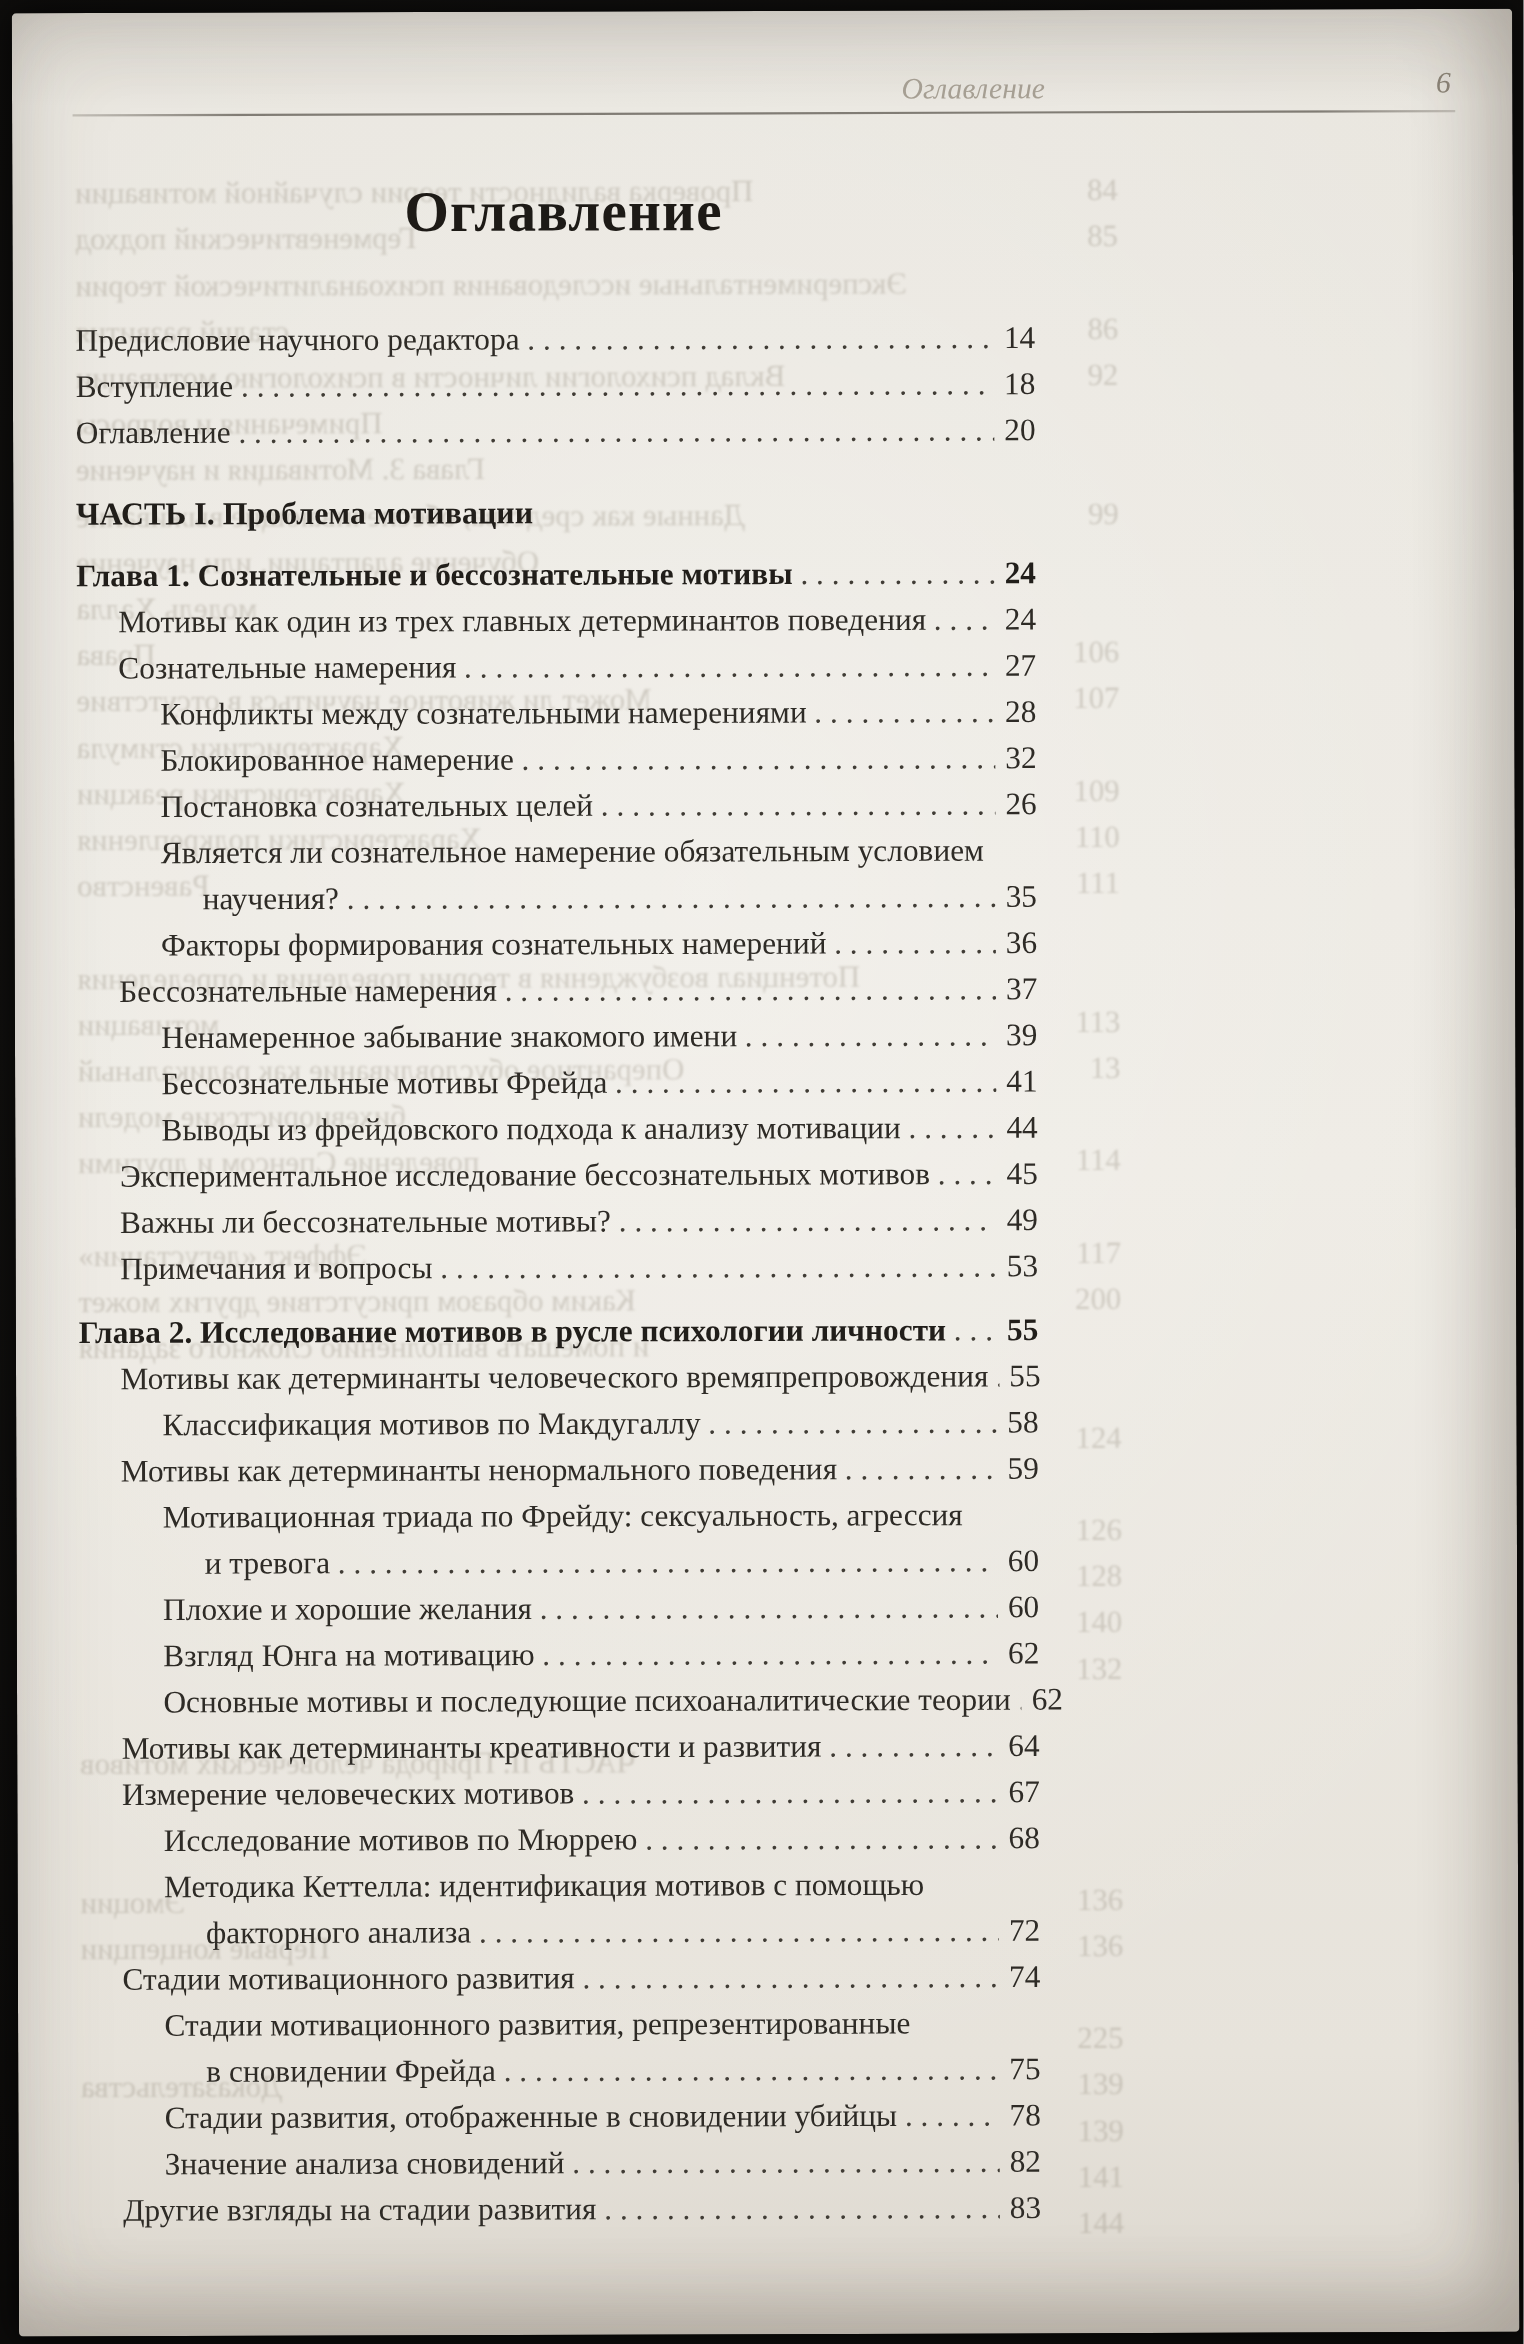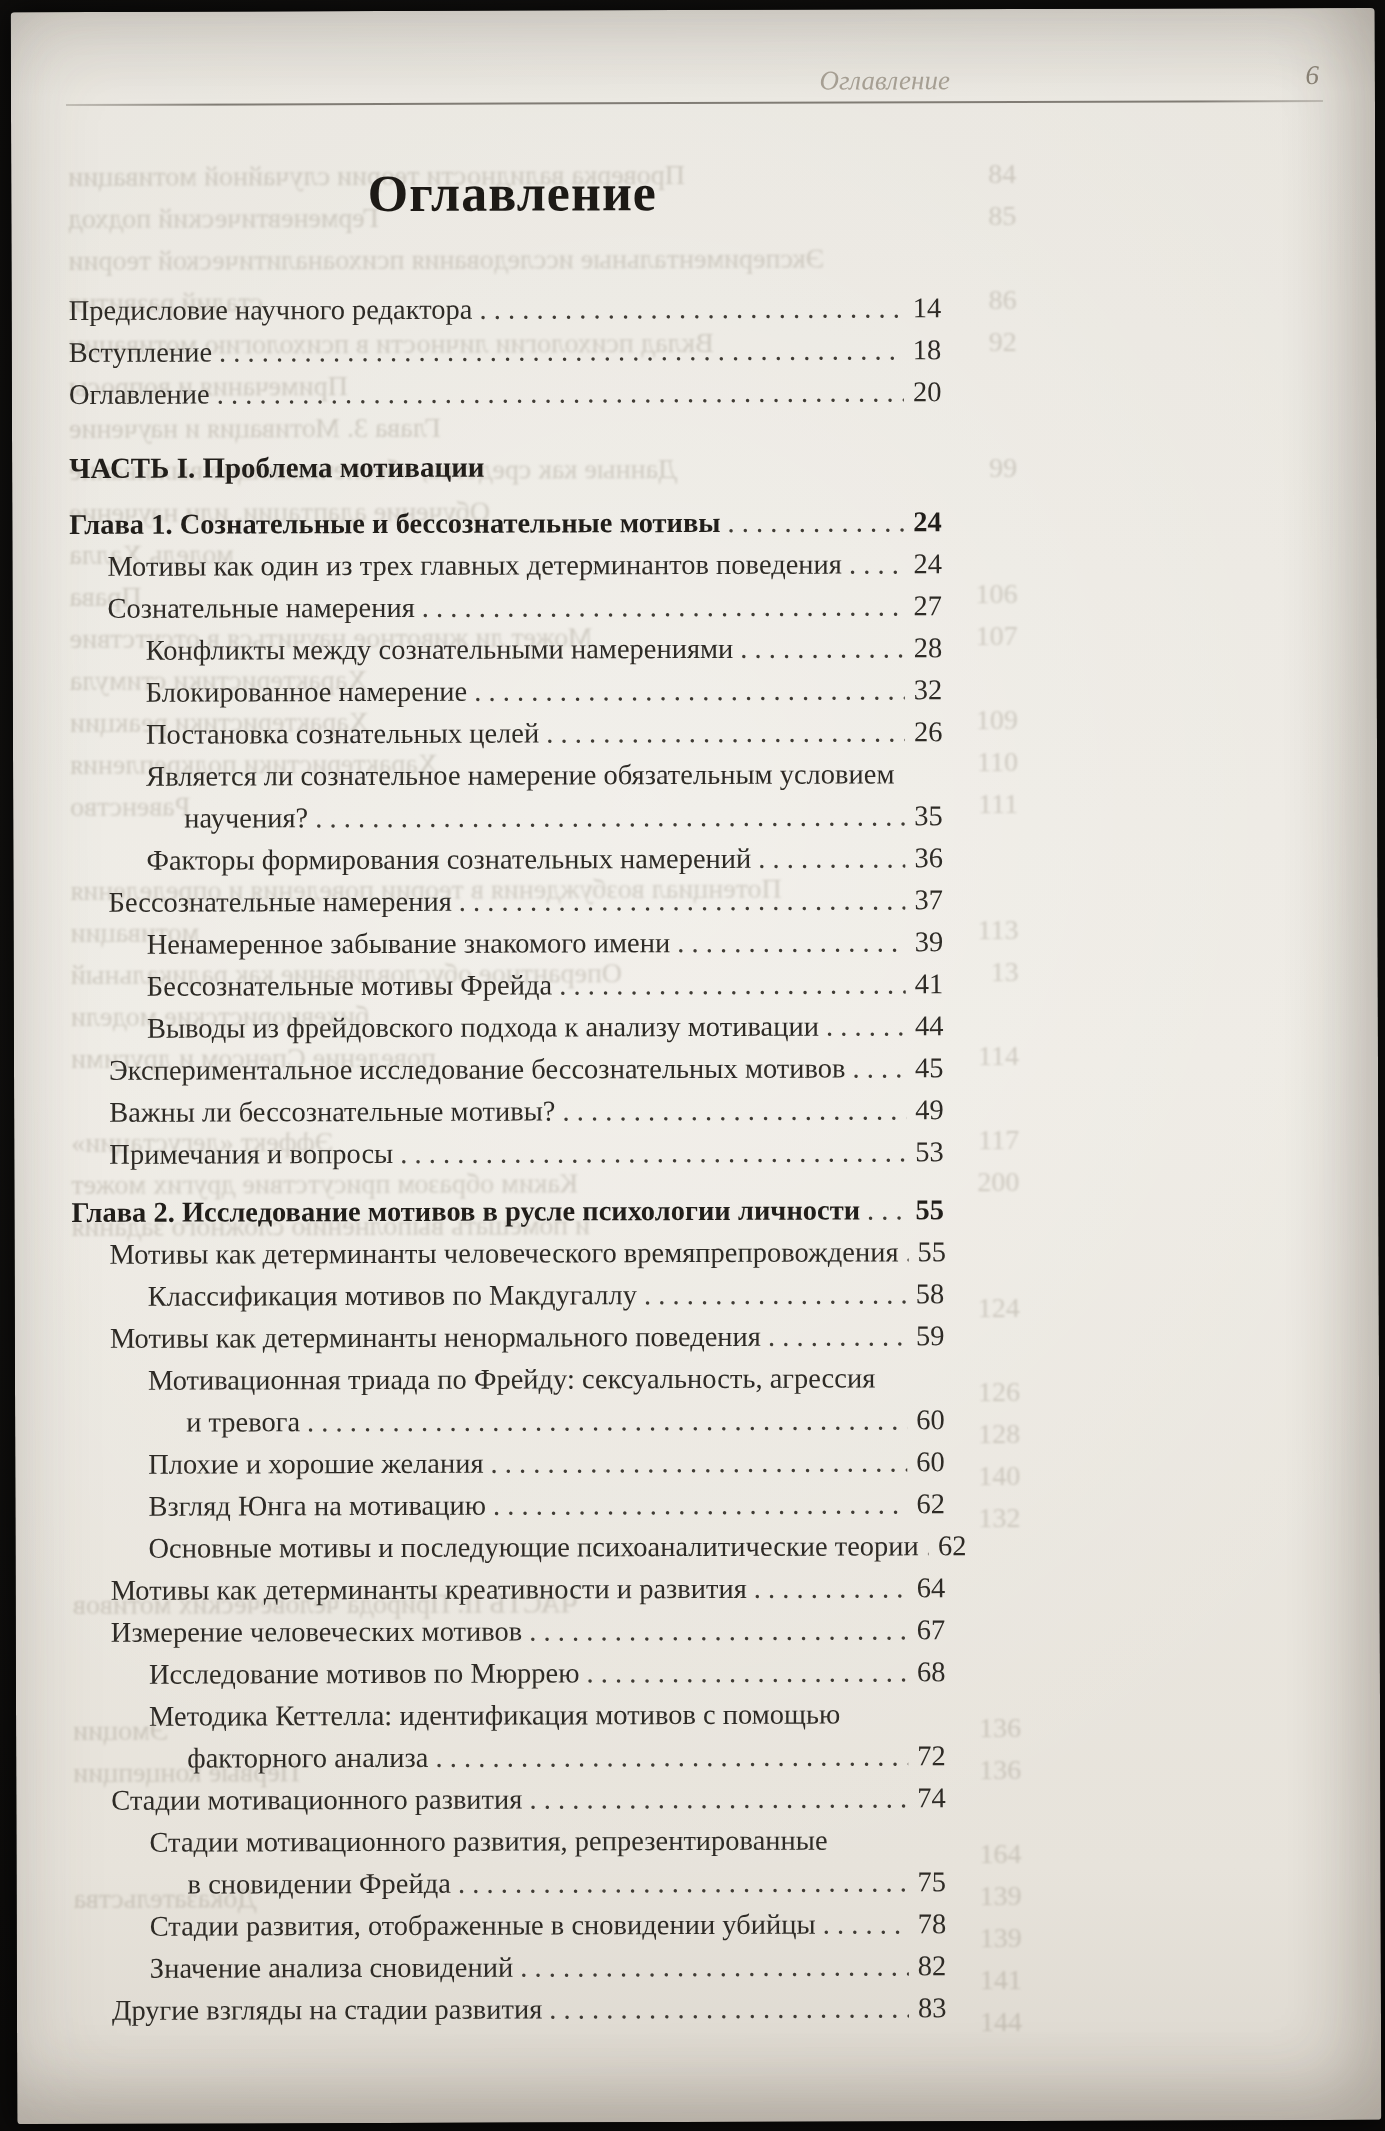--- a/index.html
+++ b/index.html
@@ -231,21 +231,21 @@
       <div class="ghost-line" style="top: 1702px;">
         <span class="g-text">Эмоции</span>
         <span class="g-num">136</span>
       </div>
       <div class="ghost-line" style="top: 1744px;">
         <span class="g-text">Первые концепции</span>
         <span class="g-num">136</span>
       </div>
       <div class="ghost-line" style="top: 1828px;">
         <span class="g-text"></span>
-        <span class="g-num">164</span>
+        <span class="g-num">225</span>
       </div>
       <div class="ghost-line" style="top: 1870px;">
         <span class="g-text">Доказательства</span>
         <span class="g-num">139</span>
       </div>
       <div class="ghost-line" style="top: 1912px;">
         <span class="g-text"></span>
         <span class="g-num">139</span>
       </div>
       <div class="ghost-line" style="top: 1954px;">

